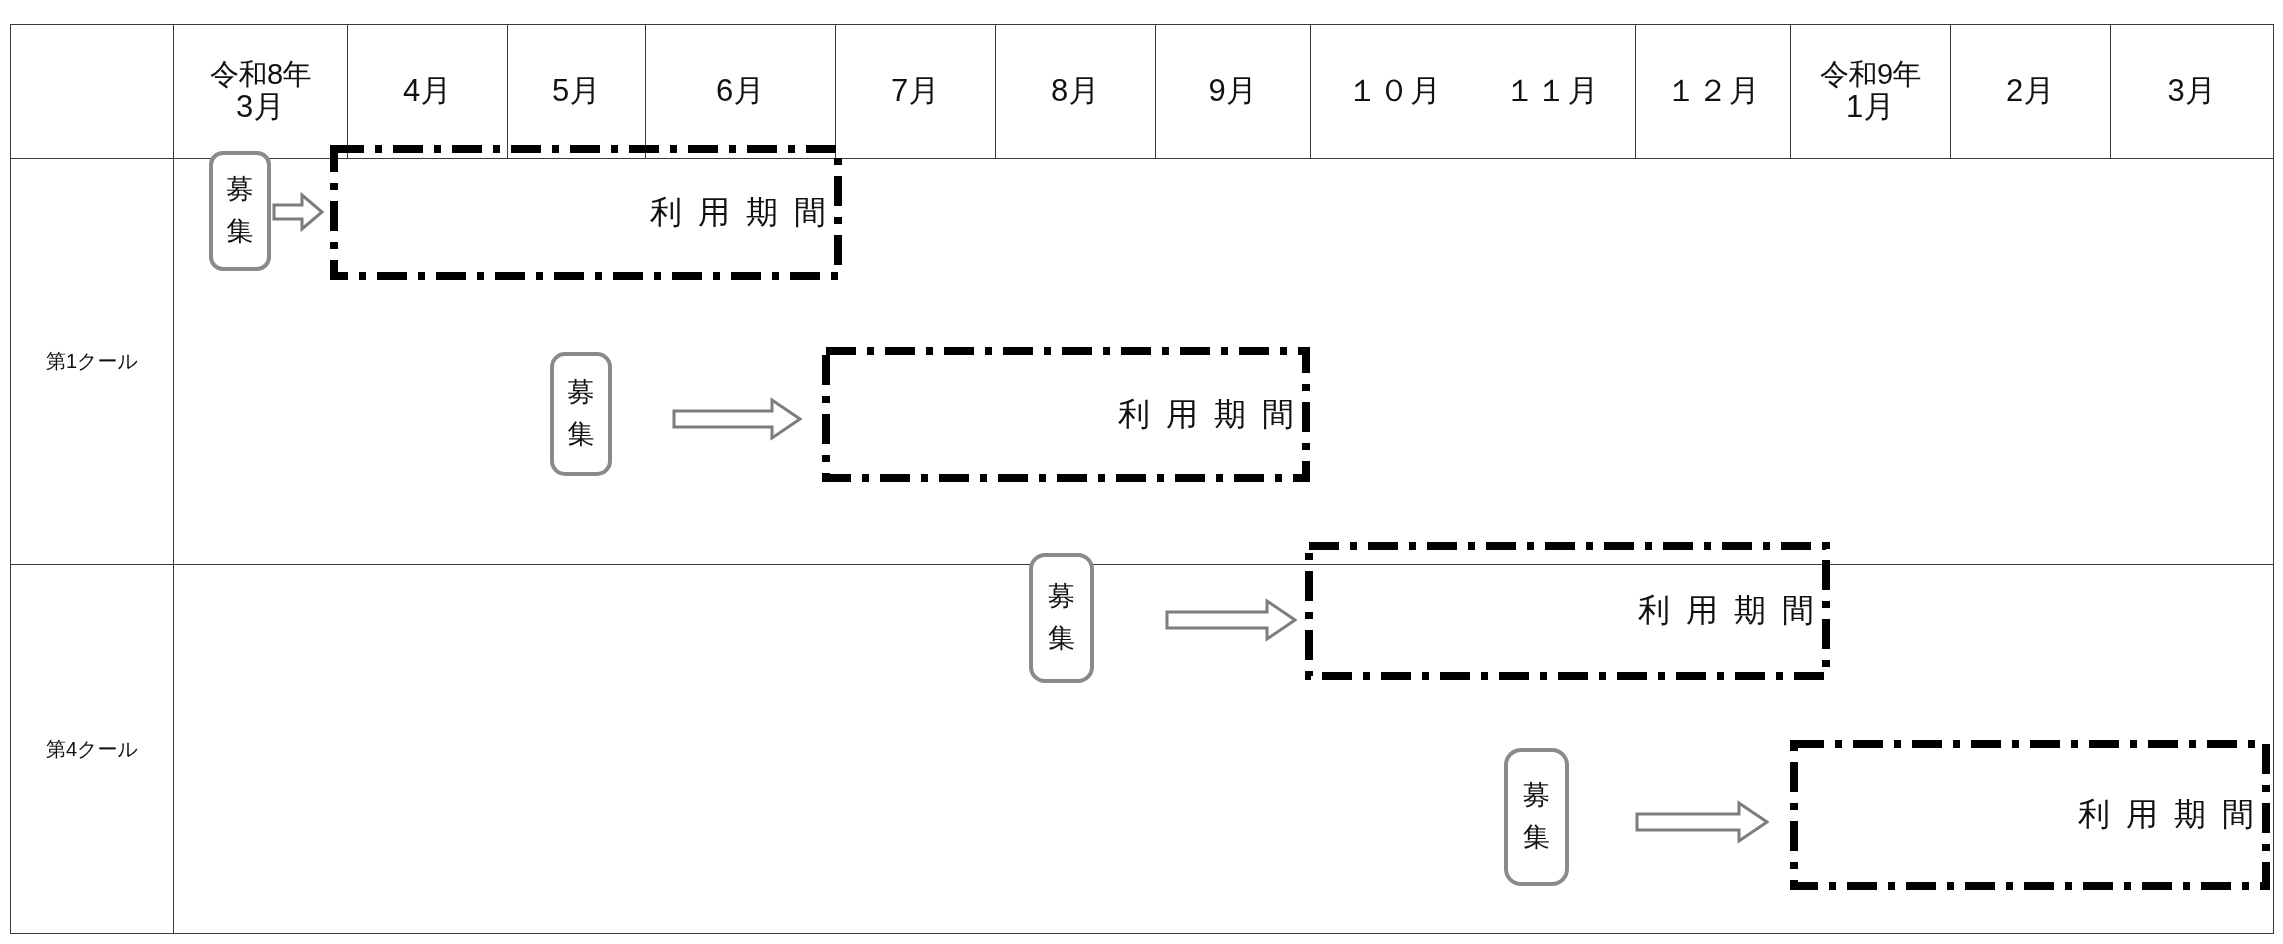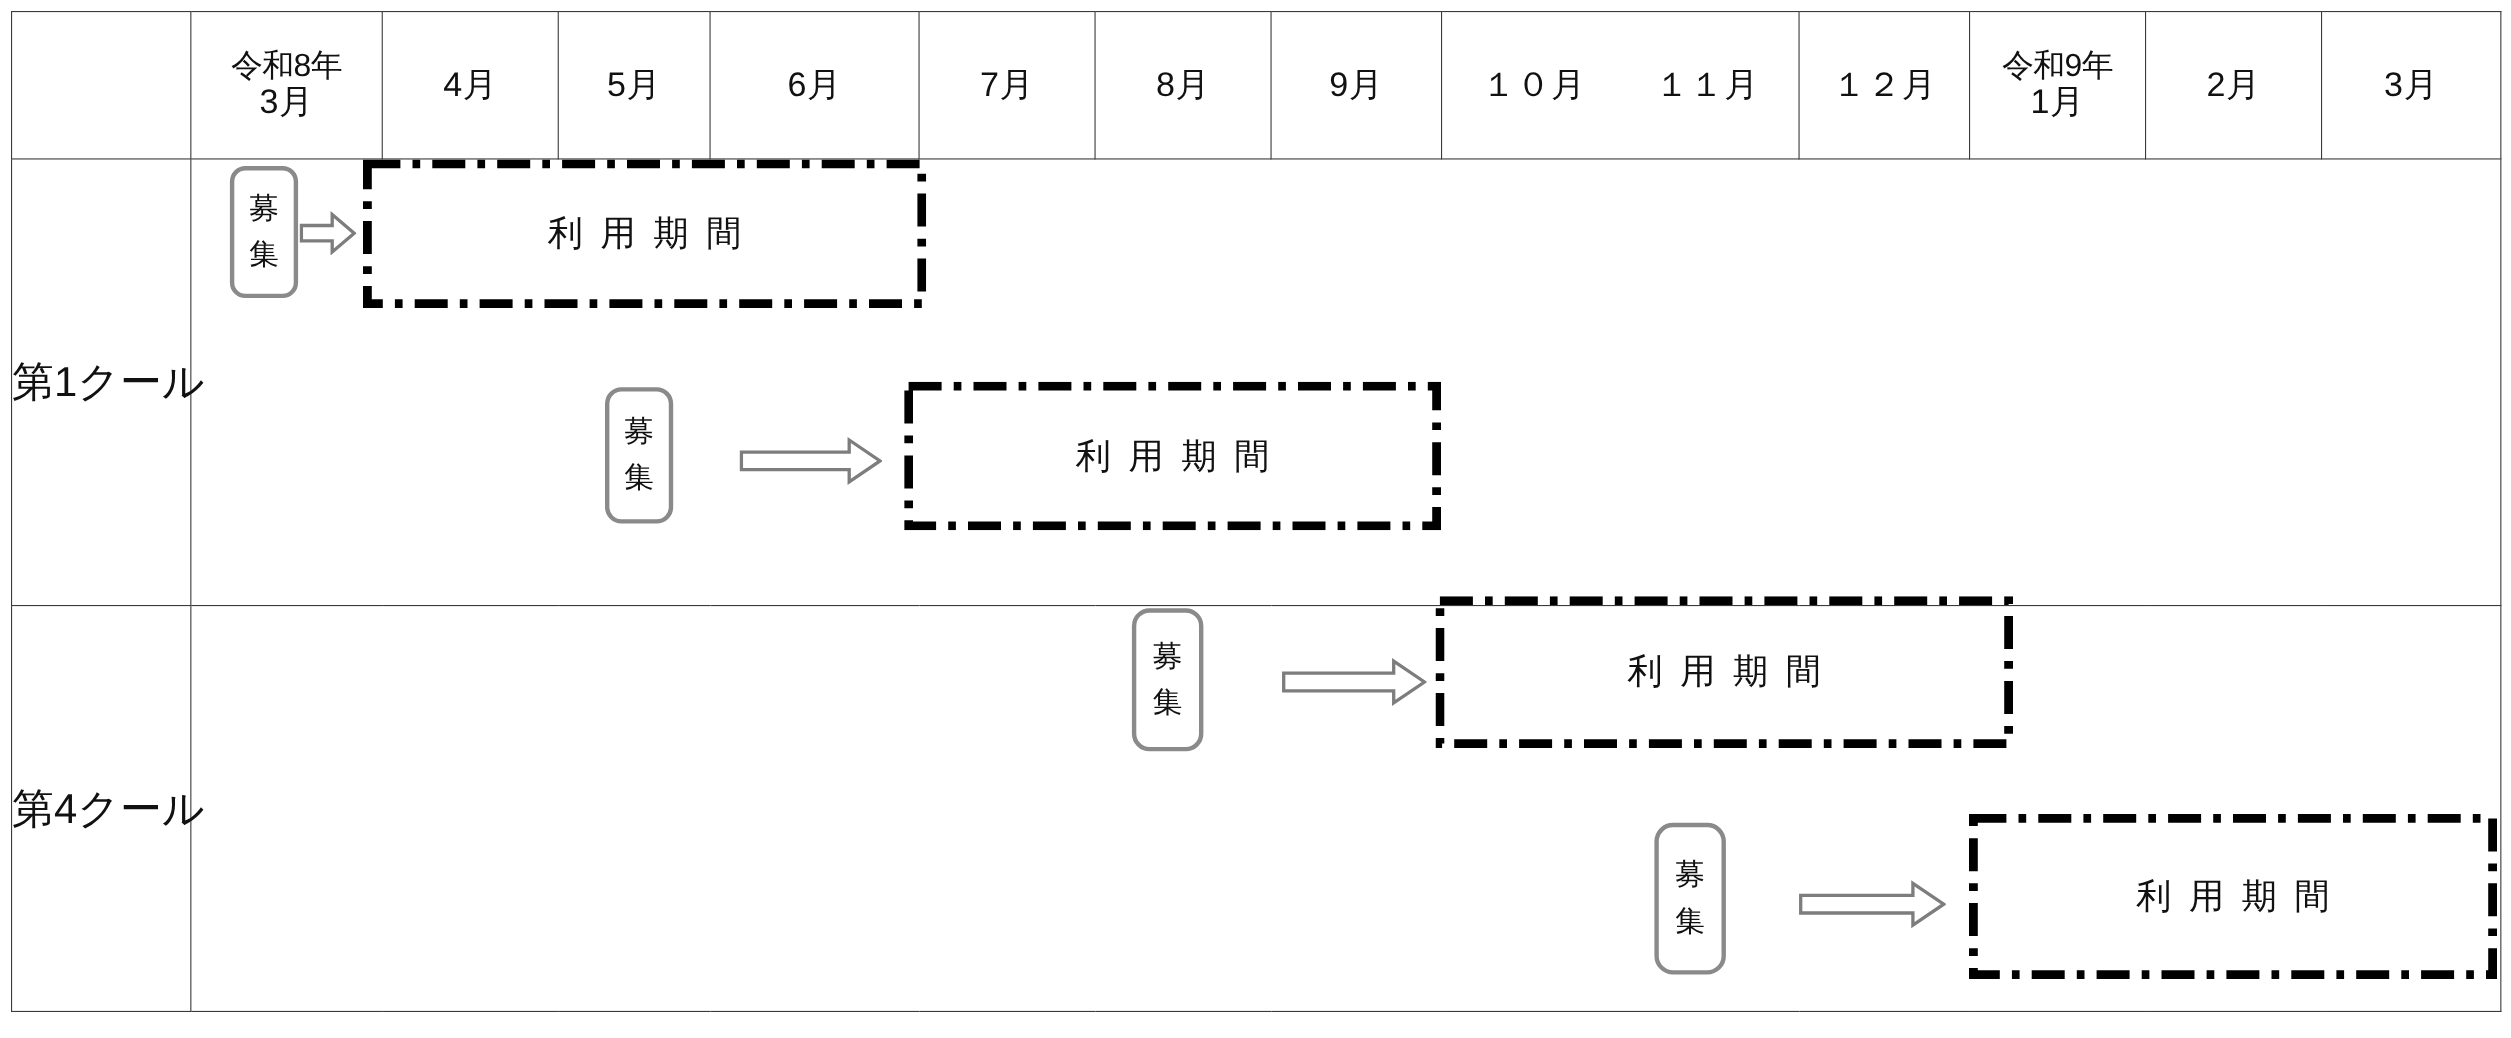--- a/index.html
+++ b/index.html
@@ -18,21 +18,21 @@
   .sheet {
     position: relative;
     width: 2283px;
     height: 944px;
   }
 
   
   .schedule-table {
     position: absolute;
     left: 10px;
-    top: 10px;
+    top: 24px;
     width: 2263px;
     height: 910px;
     border-collapse: collapse;
     table-layout: fixed;
   }
   .schedule-table td,
   .schedule-table th {
     border: 1px solid #3a3a3a;
     padding: 0;
     margin: 0;
@@ -55,23 +55,23 @@
     font-size: 29px;
     letter-spacing: -0.5px;
   }
   .hdr-cell .month-line {
     display: block;
   }
   .hdr-blank { }
 
   
   .row-label {
-    text-align: left;
+    text-align: center;
     padding-left: 8px;
-    font-size: 38px;
+    font-size: 20px;
     letter-spacing: 0px;
     white-space: nowrap;
     color: #111;
   }
 
   
   .body-row-1 { height: 242px; }
   .body-row-2 { height: 183px; }
   .body-row-3 { height: 185px; }
   .body-row-4 { height: 220px; }
@@ -117,21 +117,21 @@
   }
   .arrow svg { display: block; width: 100%; height: 100%; }
 
   
   .period-box {
     position: absolute;
     box-sizing: border-box;
     background: transparent;
     display: flex;
     align-items: center;
-    justify-content: center;
+    justify-content: flex-end;
   }
   .period-box .period-border {
     position: absolute;
     left: 0; top: 0; right: 0; bottom: 0;
     pointer-events: none;
   }
   .period-box .period-border svg { display:block; width:100%; height:100%; }
   .period-box .period-text {
     position: relative;
     font-size: 32px;

